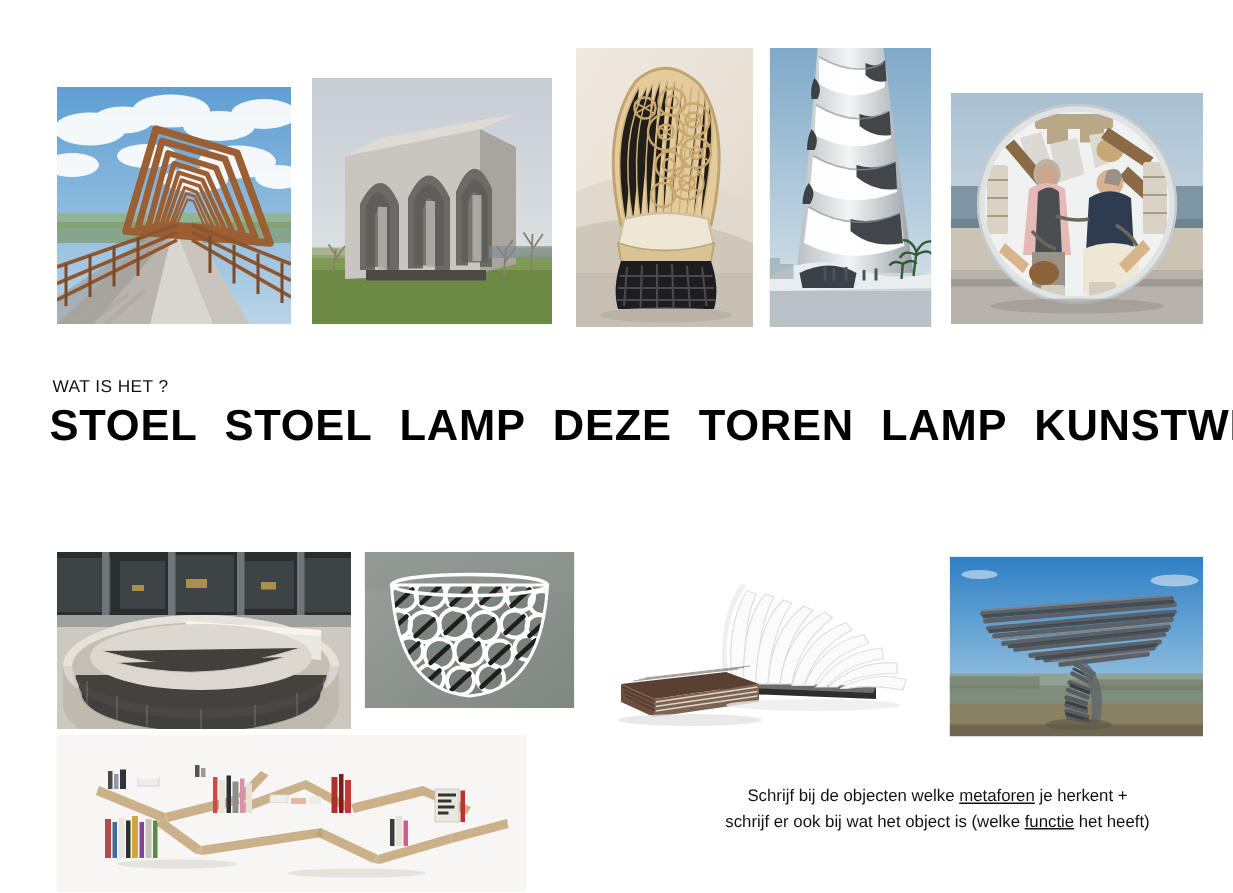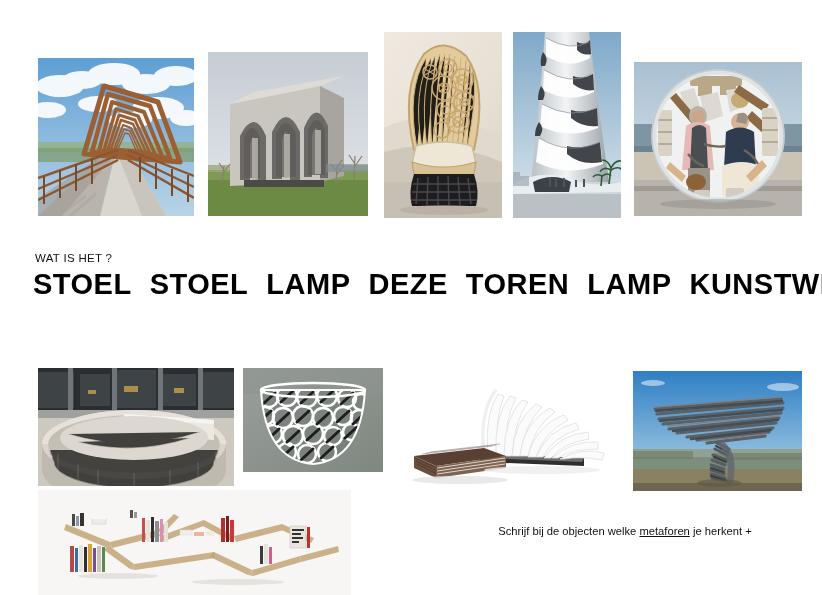--- a/index.html
+++ b/index.html
@@ -706,15 +706,18 @@
         <ellipse cx="80" cy="86" rx="40" ry="3"></ellipse>
           <ellipse cx="200" cy="92" rx="46" ry="3"></ellipse>
       </g>
     </svg>
   </div>
 
   <div id="txt-task">
     <div>
       <span>Schrijf bij de objecten welke </span><u>metaforen</u><span> je herkent +</span>
     </div>
+    <div>
+      <span>schrijf er ook bij wat het object is (welke </span><u>functie</u><span> het heeft)</span>
+    </div>
   </div>
 
 </div>
 
 </body></html>

